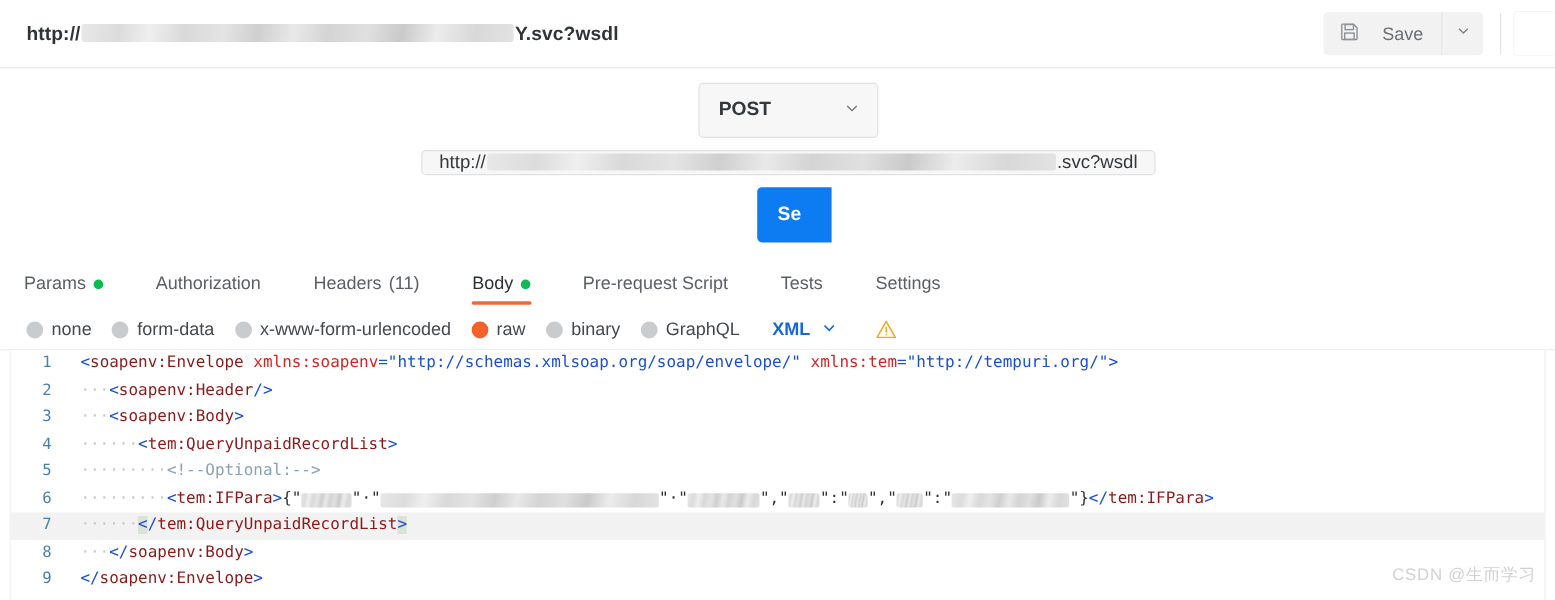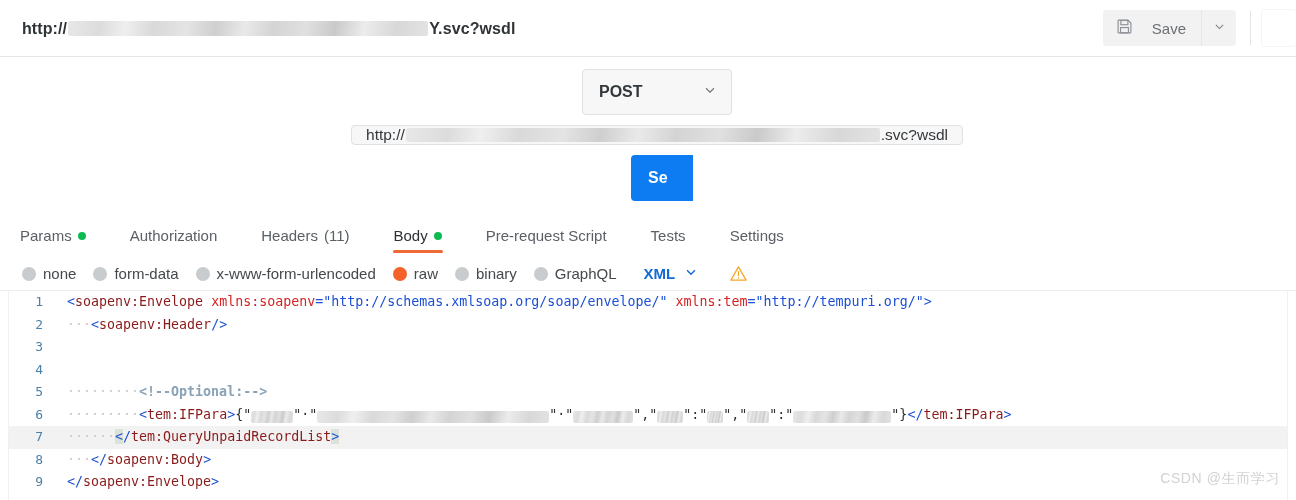--- a/index.html
+++ b/index.html
@@ -263,21 +263,21 @@
     font-size: 13px;
     user-select: none;
   }
   .code-content { position: relative; padding-left: 10px; }
 
   
   .t-punct  { color: #1a4fd6; }        
   .t-tag    { color: #8b1a1a; }        
   .t-attr   { color: #d62424; }        
   .t-val    { color: #1a4fd6; }        
-  .t-comment{ color: #8aa2b5; font-weight: bold; }
+  .t-comment{ color: #8aa2b5; }
   .t-text   { color: #303030; }
   .t-ws     { color: #c9c9c9; }        
   .bracket-hl { background: #dbe3d9; }
 
   .redact.code {
     height: 12px;
     position: relative;
     top: 2px;
     display: inline-block;
   }
@@ -428,24 +428,26 @@
     <span class="code-content"><span class="t-punct">&lt;</span><span class="t-tag">soapenv:Envelope</span><span class="t-ws"> </span><span class="t-attr">xmlns:soapenv</span><span class="t-punct">=</span><span class="t-val">"http://schemas.xmlsoap.org/soap/envelope/"</span><span class="t-ws"> </span><span class="t-attr">xmlns:tem</span><span class="t-punct">=</span><span class="t-val">"http://tempuri.org/"</span><span class="t-punct">&gt;</span></span>
   </div>
 
   <div class="code-line">
     <span class="gutter">2</span>
     <span class="code-content"><span class="t-ws">···</span><span class="t-punct">&lt;</span><span class="t-tag">soapenv:Header</span><span class="t-punct">/&gt;</span></span>
   </div>
 
   <div class="code-line">
     <span class="gutter">3</span>
+    <span class="code-content"><span class="t-ws">···</span><span class="t-punct">&lt;</span><span class="t-tag">soapenv:Body</span><span class="t-punct">&gt;</span></span>
   </div>
 
   <div class="code-line">
     <span class="gutter">4</span>
+    <span class="code-content"><span class="t-ws">······</span><span class="t-punct">&lt;</span><span class="t-tag">tem:QueryUnpaidRecordList</span><span class="t-punct">&gt;</span></span>
   </div>
 
   <div class="code-line">
     <span class="gutter">5</span>
     <span class="code-content"><span class="t-ws">·········</span><span class="t-comment">&lt;!--Optional:--&gt;</span></span>
   </div>
 
   <div class="code-line">
     <span class="gutter">6</span>
     <span class="code-content"><span class="t-ws">·········</span><span class="t-punct">&lt;</span><span class="t-tag">tem:IFPara</span><span class="t-punct">&gt;</span><span class="t-text">{"</span><span class="redact code" style="width:42px"></span><span class="t-text">"·"</span><span class="redact code" style="width:232px"></span><span class="t-text">"·"</span><span class="redact code" style="width:60px"></span><span class="t-text">","</span><span class="redact code" style="width:26px"></span><span class="t-text">":"</span><span class="redact code" style="width:16px"></span><span class="t-text">","</span><span class="redact code" style="width:22px"></span><span class="t-text">":"</span><span class="redact code" style="width:98px"></span><span class="t-text">"}</span><span class="t-punct">&lt;/</span><span class="t-tag">tem:IFPara</span><span class="t-punct">&gt;</span></span>

